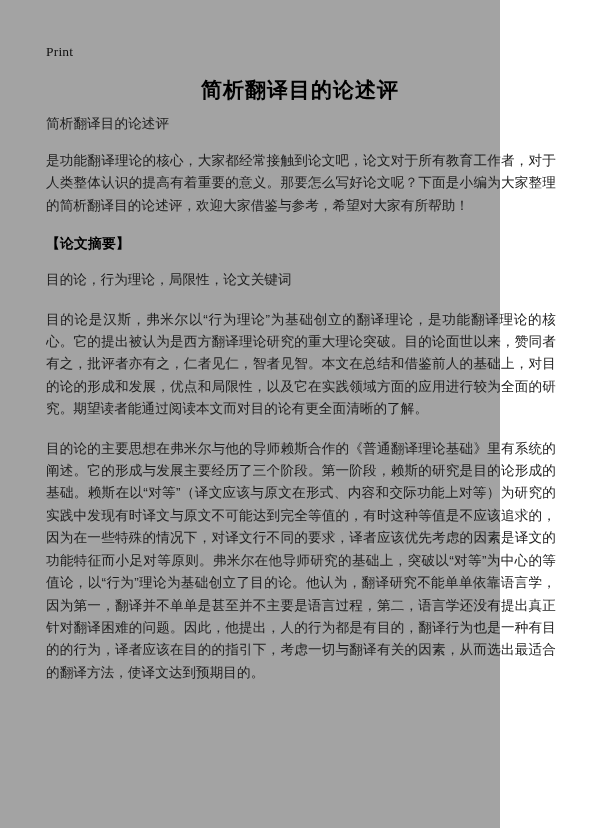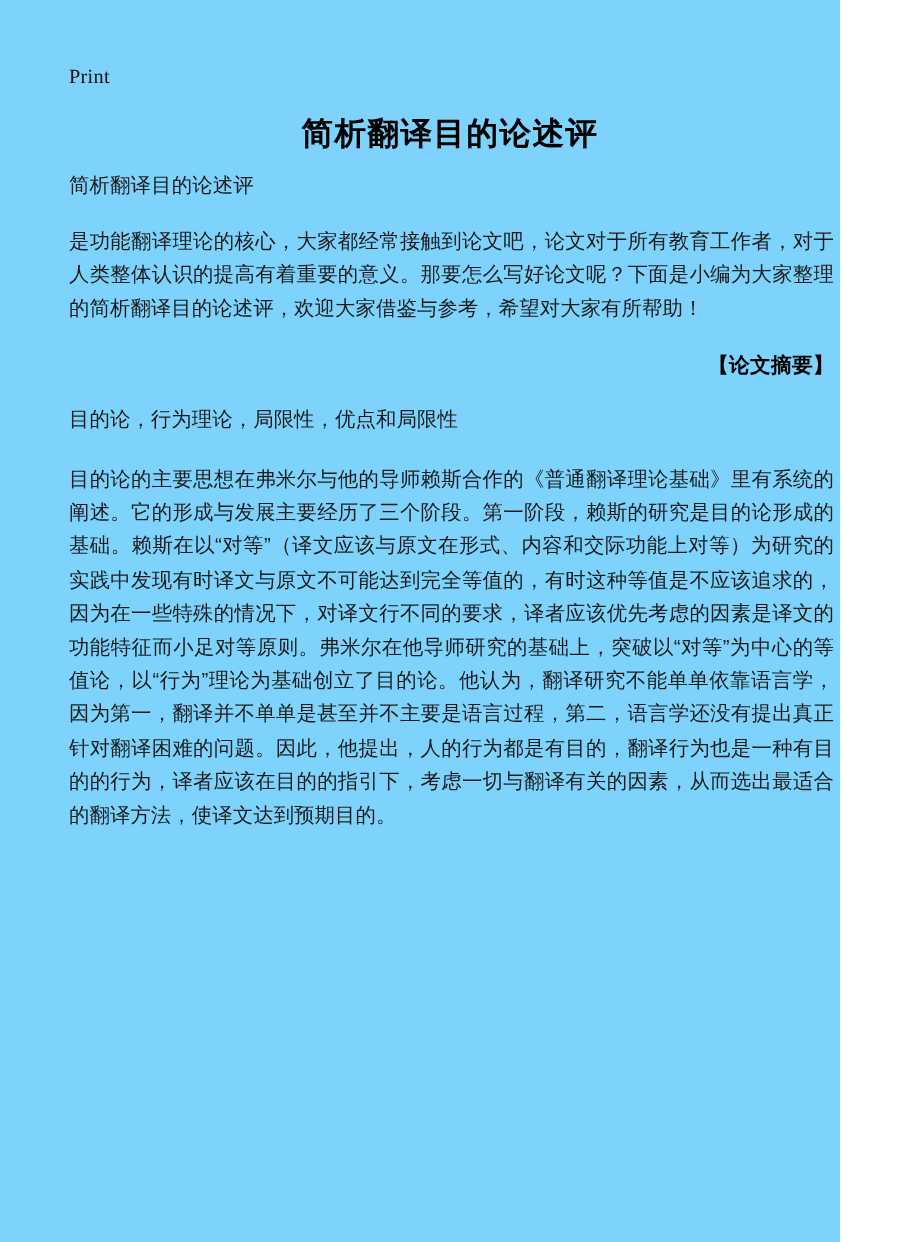--- a/index.html
+++ b/index.html
@@ -11,25 +11,25 @@
     width: 600px;
     height: 828px;
     overflow: hidden;
     font-family: "Liberation Sans", "DejaVu Sans", sans-serif;
     color: #1a1a1a;
     -webkit-font-smoothing: antialiased;
   }
 
   .page {
     position: relative;
-    width: 560px;
+    width: 500px;
     height: 828px;
     box-sizing: border-box;
     padding: 0;
-    background: #7dd3fc;
+    background: #a3a3a3;
   }
 
   
   .print-bar {
     position: absolute;
     top: 43px;
     left: 46px;
     height: 16px;
     line-height: 16px;
   }
@@ -83,21 +83,20 @@
     word-break: break-all;
   }
 
   h3.section-head {
     font-size: 13.8px;
     line-height: 20px;
     font-weight: 700;
     color: #000000;
     margin: 0 0 15px 0;
     letter-spacing: 0.2px;
-    text-align: right;
   }
 
   .clipped {
     overflow: hidden;
   }
 </style>
 </head>
 <body>
 
 <div class="page">
@@ -111,21 +110,22 @@
   <div class="content clipped">
 
     <div class="subtitle">简析翻译目的论述评</div>
 
     <p class="para">是功能翻译理论的核心，大家都经常接触到论文吧，论文对于所有教育工作者，对于人类整体认识的提高有着重要的意义。那要怎么写好论文呢？下面是小编为大家整理的简析翻译目的论述评，欢迎大家借鉴与参考，希望对大家有所帮助！</p>
 
     <h3 class="section-head">【论文摘要】</h3>
 
 
 
-    <p class="para">目的论，行为理论，局限性，优点和局限性</p>
+    <p class="para">目的论，行为理论，局限性，论文关键词</p>
 
+    <p class="para">目的论是汉斯，弗米尔以“行为理论”为基础创立的翻译理论，是功能翻译理论的核心。它的提出被认为是西方翻译理论研究的重大理论突破。目的论面世以来，赞同者有之，批评者亦有之，仁者见仁，智者见智。本文在总结和借鉴前人的基础上，对目的论的形成和发展，优点和局限性，以及它在实践领域方面的应用进行较为全面的研究。期望读者能通过阅读本文而对目的论有更全面清晰的了解。</p>
 
 
     <p class="para">目的论的主要思想在弗米尔与他的导师赖斯合作的《普通翻译理论基础》里有系统的阐述。它的形成与发展主要经历了三个阶段。第一阶段，赖斯的研究是目的论形成的基础。赖斯在以“对等”（译文应该与原文在形式、内容和交际功能上对等）为研究的实践中发现有时译文与原文不可能达到完全等值的，有时这种等值是不应该追求的，因为在一些特殊的情况下，对译文行不同的要求，译者应该优先考虑的因素是译文的功能特征而小足对等原则。弗米尔在他导师研究的基础上，突破以“对等”为中心的等值论，以“行为”理论为基础创立了目的论。他认为，翻译研究不能单单依靠语言学，因为第一，翻译并不单单是甚至并不主要是语言过程，第二，语言学还没有提出真正针对翻译困难的问题。因此，他提出，人的行为都是有目的，翻译行为也是一种有目的的行为，译者应该在目的的指引下，考虑一切与翻译有关的因素，从而选出最适合的翻译方法，使译文达到预期目的。</p>
 
   </div>
 
 </div>
 
 </body></html>

